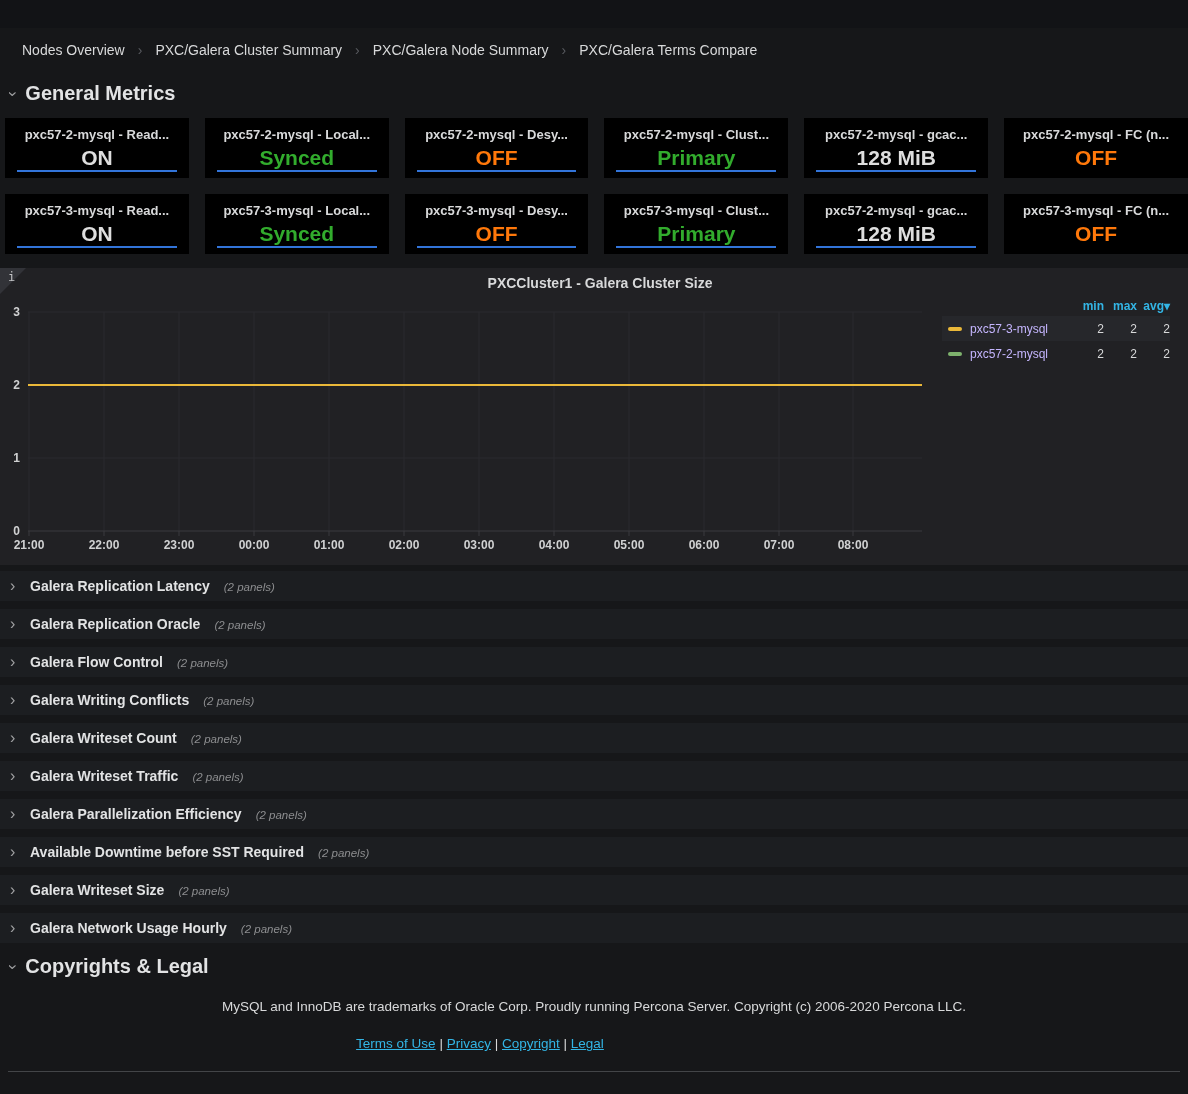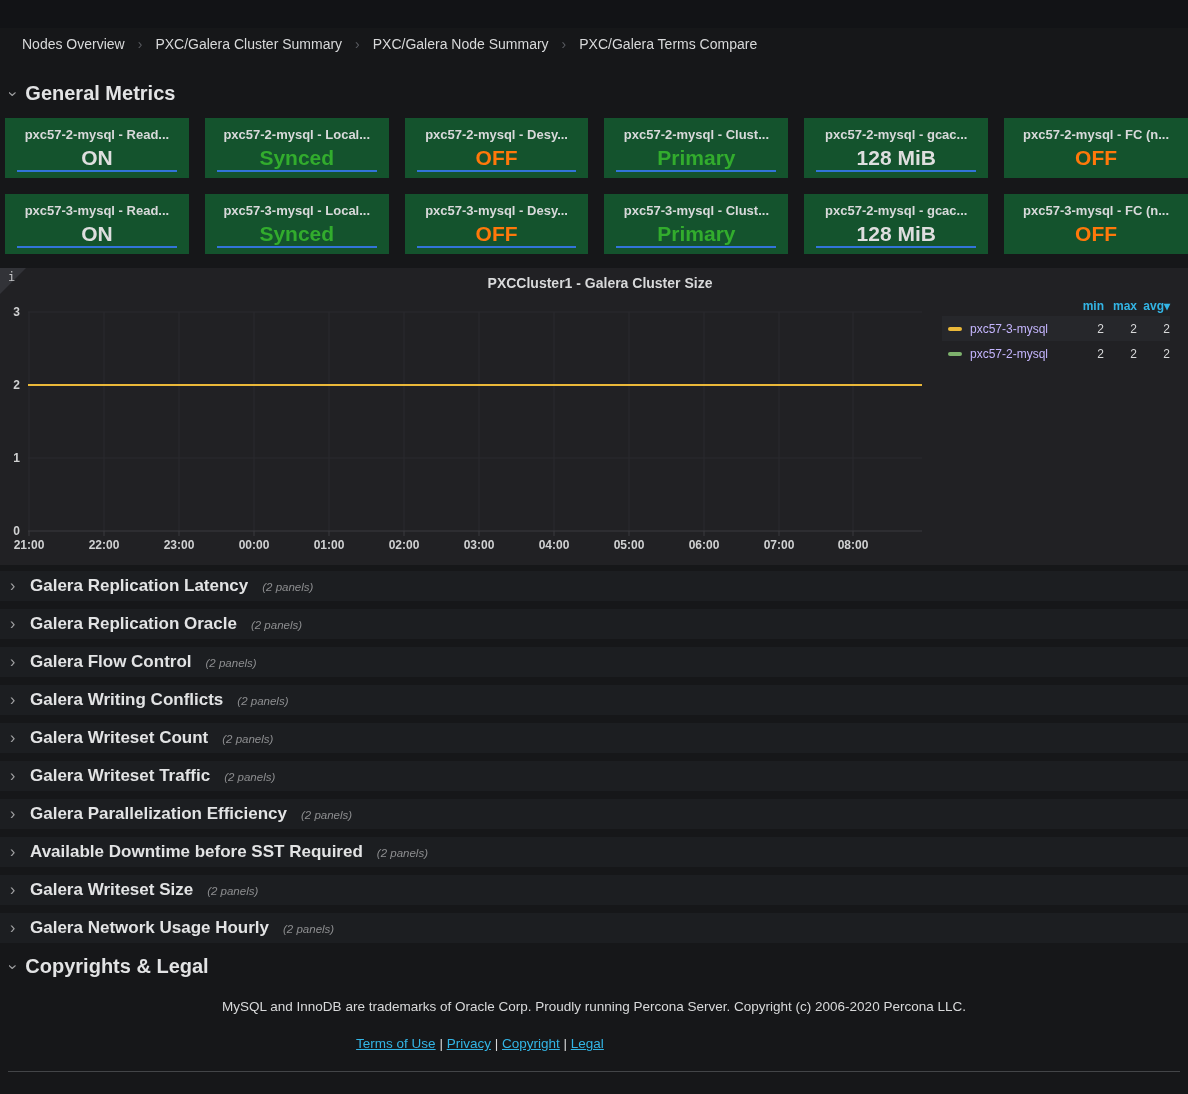--- a/index.html
+++ b/index.html
@@ -4,35 +4,35 @@
 <style>
   * { margin:0; padding:0; box-sizing:border-box; }
   html,body { width:1188px; height:1094px; }
   body {
     position:relative; overflow:hidden;
     background:#161719; color:#d8d9da;
     font-family:"Liberation Sans", sans-serif;
   }
   .topbar { position:absolute; top:0; left:0; width:1188px; height:28px; background:#121316; }
 
-  .breadcrumb { position:absolute; top:36px; left:22px; display:flex; align-items:center; gap:13px; font-size:14px; }
+  .breadcrumb { position:absolute; top:42px; left:22px; display:flex; align-items:center; gap:13px; font-size:14px; }
   .bc-item { color:#d8d9da; cursor:pointer; white-space:nowrap; }
   .bc-sep { color:#595b60; font-size:14px; }
 
   .section-header { position:absolute; display:flex; align-items:center; cursor:pointer; }
   .sh-chev { display:inline-block; color:#9fa0a2; font-size:16px; line-height:14px; transform:rotate(90deg); }
   .sh-title { font-size:20px; font-weight:700; color:#e2e3e4; margin-left:10px; }
   #general-header { top:82px; left:10px; }
   #legal-header { top:955px; left:10px; }
 
   .stat-grid {
     position:absolute; top:118px; left:5px; width:1183px;
     display:grid; grid-template-columns:repeat(6, 1fr); grid-auto-rows:60px; gap:16px;
   }
-  .stat-panel { position:relative; background:#14532d; text-align:center; padding-top:9px; overflow:hidden; }
+  .stat-panel { position:relative; background:#000000; text-align:center; padding-top:9px; overflow:hidden; }
   .stat-title { font-size:13px; font-weight:700; color:#d8d9da; white-space:nowrap; cursor:pointer; }
   .stat-value { font-size:21px; font-weight:700; margin-top:4px; line-height:24px; }
   .stat-underline { position:absolute; bottom:6px; left:12px; right:12px; height:2px; background:#3274d9; }
 
   #chart-panel { position:absolute; top:268px; left:0; width:1188px; height:297px; background:#212124; }
   .corner { position:absolute; top:0; left:0; width:0; height:0; border-top:26px solid #323338; border-right:26px solid transparent; cursor:pointer; }
   .corner-i { position:absolute; top:2px; left:8px; font-family:"DejaVu Sans Mono", monospace; font-size:12px; color:#c3c4c6; }
   .chart-title { text-align:center; padding-top:7px; font-size:14px; font-weight:700; color:#d8d9da; cursor:pointer;padding-left:12px; }
   #plot { position:absolute; left:0; top:28px; }
   #plot text { font-family:"Liberation Sans", sans-serif; font-size:12px; font-weight:600; fill:#d0d1d2; }
@@ -43,21 +43,21 @@
   .lg-col { width:33px; text-align:right; cursor:pointer; }
   .lg-row { display:flex; align-items:center; height:25px; }
   .lg-row.hl { background:#26272b; }
   .swatch { width:14px; height:4px; border-radius:2px; margin-left:6px; flex:0 0 14px; }
   .lg-name { flex:1; margin-left:8px; color:#c4b5fd; cursor:pointer; white-space:nowrap; }
   .lg-val { width:33px; text-align:right; color:#d8d9da; }
 
   .rows { position:absolute; top:571px; left:0; width:1188px; }
   .drow { height:30px; margin-bottom:8px; background:#1c1e21; display:flex; align-items:center; padding-left:10px; cursor:pointer; }
   .drow .chev { color:#9fa0a2; font-size:16px; line-height:16px; width:12px; }
-  .drow .rtitle { font-size:17px; font-weight:700; color:#e2e3e4; margin-left:8px; white-space:nowrap; }
+  .drow .rtitle { font-size:14px; font-weight:700; color:#e2e3e4; margin-left:8px; white-space:nowrap; }
   .drow .rbadge { font-size:11.5px; font-style:italic; color:#8d8e90; margin-left:14px; padding-top:2px; }
 
   .legal-text { position:absolute; top:999px; width:1188px; text-align:center; font-size:13.5px; color:#d8d9da; }
   .legal-links { position:absolute; top:1036px; width:960px; text-align:center; font-size:13.5px; color:#d8d9da; }
   .legal-links a { color:#33b5e5; text-decoration:underline; cursor:pointer; }
   .divider { position:absolute; top:1071px; left:8px; width:1172px; border-top:1px solid #434548; }
 </style>
 </head>
 <body>
 

